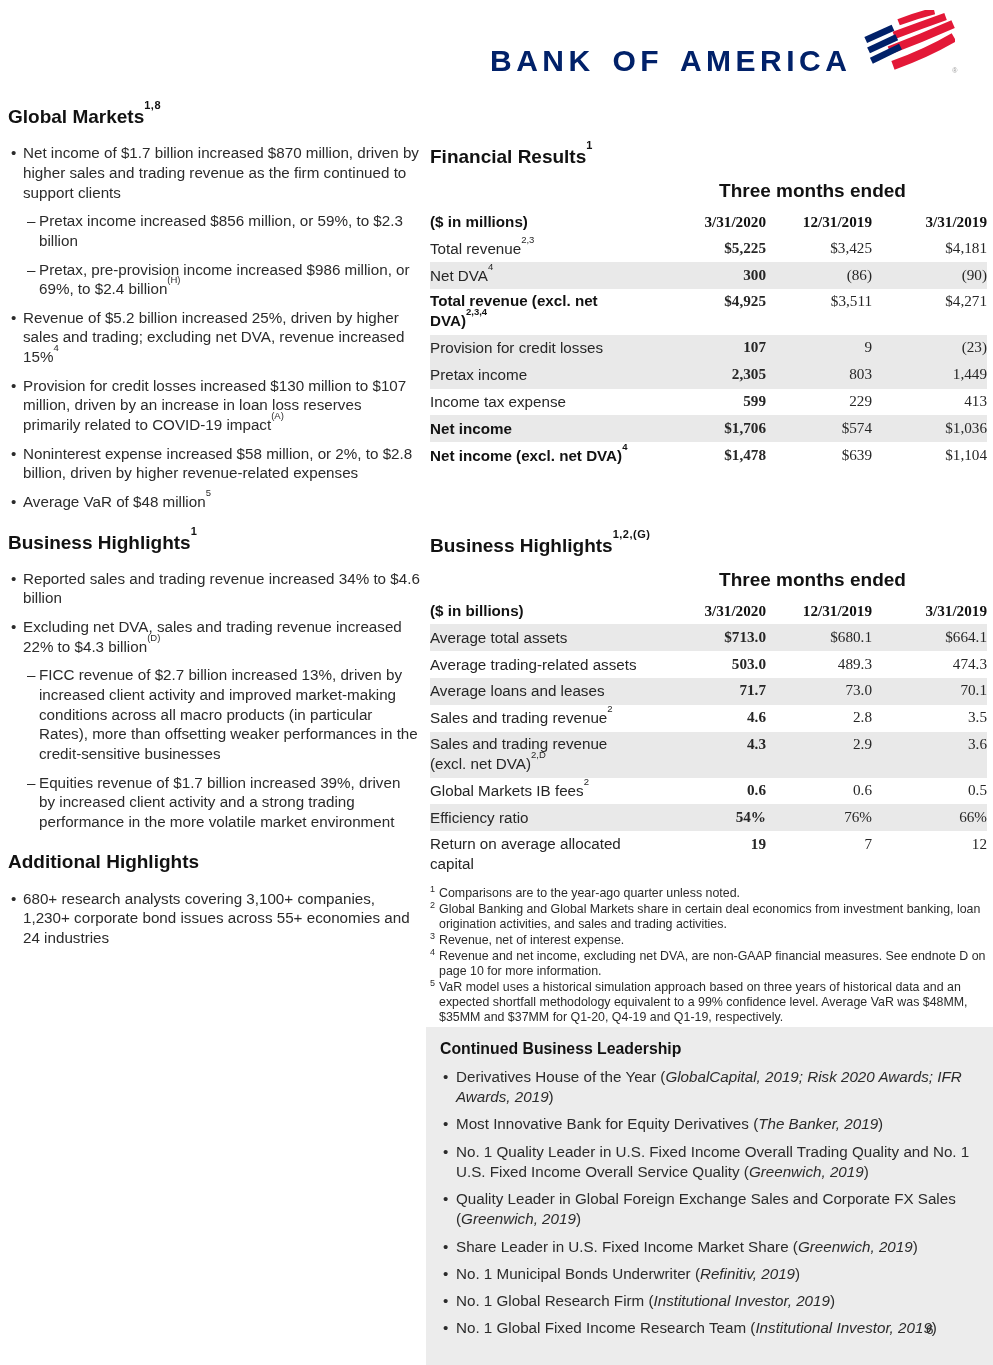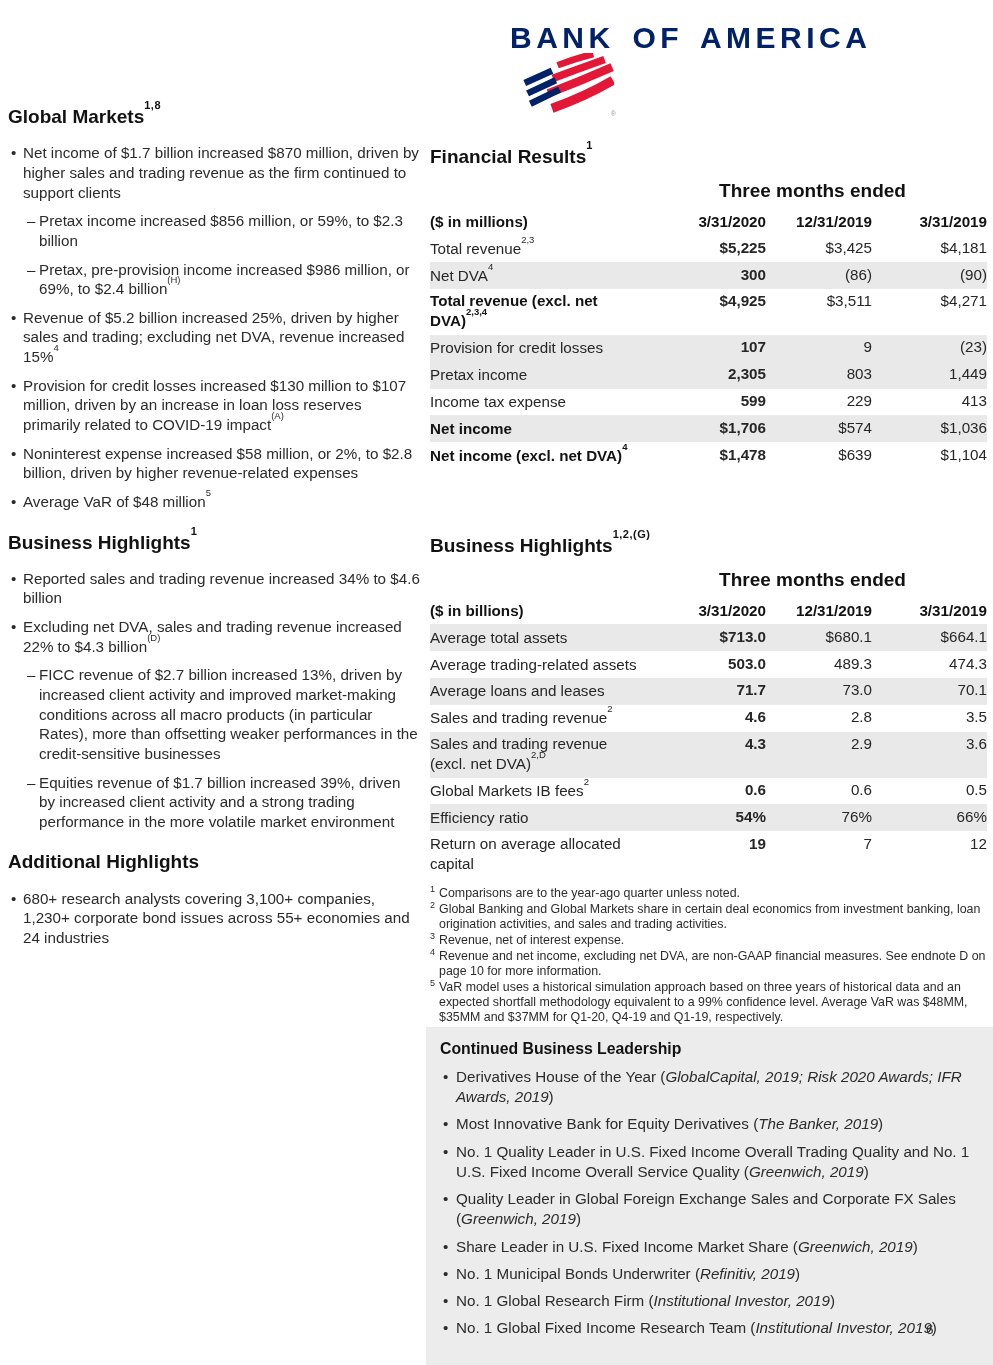--- a/index.html
+++ b/index.html
@@ -1,21 +1,21 @@
 <!DOCTYPE html>
 <html><head>
 <meta charset="utf-8">
 <style>
   * { margin:0; padding:0; box-sizing:border-box; }
   html,body { width:993px; height:1365px; background:#ffffff; overflow:hidden;
     font-family:"Liberation Sans", sans-serif; color:#262626; }
   .page { position:relative; width:993px; height:1365px; background:#fff; }
 
   
-  .brand { position:absolute; left:510px; top:10px; display:flex; align-items:flex-start;flex-direction:column; }
+  .brand { position:absolute; left:490px; top:10px; display:flex; align-items:flex-end; }
   .brand-text { font-size:30px; font-weight:700; color:#012169; letter-spacing:4.5px;
     word-spacing:5px; line-height:1; margin-top:13px; white-space:nowrap; }
   .flag { margin-left:10px; position:relative; }
   .flag .reg { position:absolute; right:-2px; bottom:2px; font-size:7px; color:#9a9a9a; }
 
   
   .left-col { position:absolute; left:8px; top:106px; width:412px; }
   .sec-title { font-size:19px; font-weight:700; color:#121212; margin-bottom:15px; }
   .sec-title sup, .tbl-title sup { font-size:11px; font-weight:700; position:relative; top:-7px; letter-spacing:0.5px; }
   .bullet { display:flex; margin-bottom:9px; font-size:15.2px; line-height:1.29; color:#2b2b2b; }
@@ -28,21 +28,21 @@
   .fin   { position:absolute; left:430px; top:146px; width:557px; }
   .biz   { position:absolutE; left:430px; top:535px; width:557px; }
   .biz   { position:absolute; }
   .fnotes{ position:absolute; left:430px; top:886px; width:560px; }
   .lead  { position:absolute; left:426px; top:1027px; width:567px; }
 
   .tbl-title { font-size:19px; font-weight:700; color:#121212; margin-bottom:12px; }
   .tme { font-weight:700; font-size:19px; color:#121212; margin-left:208px; width:349px; text-align:center; margin-bottom:7px; }
   .row { display:grid; grid-template-columns:208px 128px 106px 115px; padding:3.5px 0; font-size:15.2px; line-height:1.24; }
   .thead { font-weight:700; color:#121212; }
-  .num { text-align:right; }
+  .num { text-align:right;font-family:Liberation Serif, serif; }
   .row .c1 { font-weight:700; }
   .shaded { background:#e9e9e9; }
   .bold-label .lbl { font-weight:700; color:#121212; }
   .lbl sup { font-size:9.5px; position:relative; top:-5px; }
 
   .fnote { display:flex; font-size:12.4px; line-height:1.21; color:#2b2b2b; margin-bottom:1px; }
   .fnote sup { flex:none; width:9px; font-size:9px; position:relative; top:-2px; }
 
   .lead { background:#ececec; padding:13px 14px 28px 14px; }
   .lead-title { font-size:15.8px; font-weight:700; color:#121212; margin-bottom:9px; }

